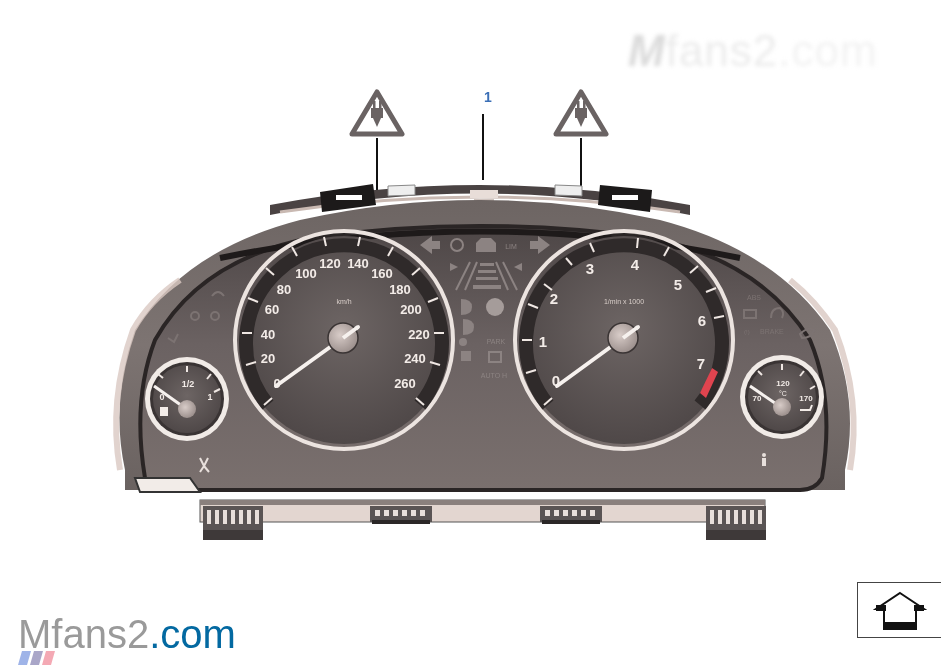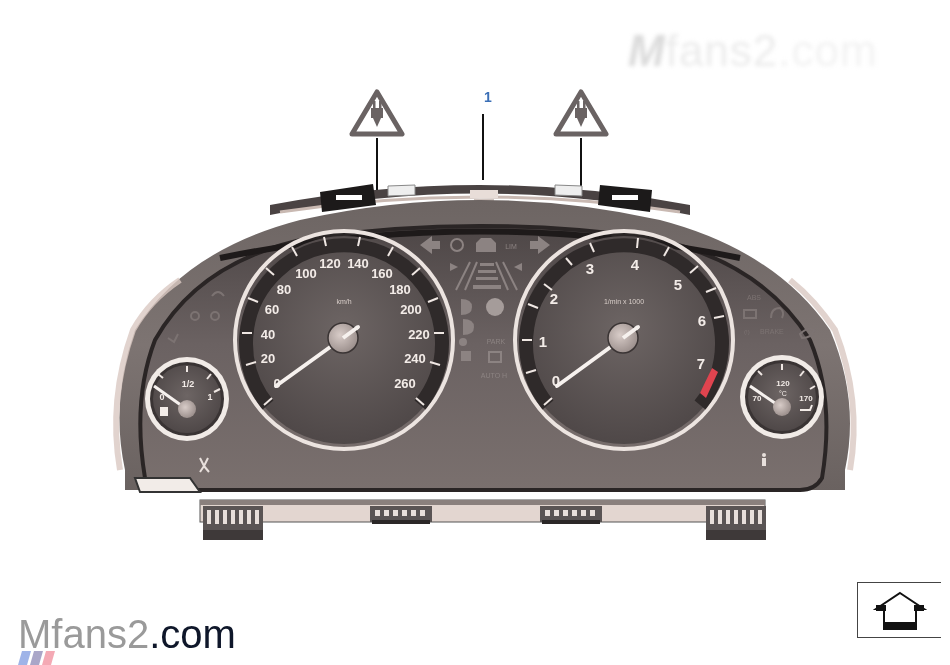--- a/index.html
+++ b/index.html
@@ -2,21 +2,21 @@
 <html><head>
 <meta charset="utf-8">
 <style>
   html, body { margin: 0; padding: 0; background: #ffffff; }
   body { width: 950px; height: 665px; position: relative; overflow: hidden; font-family: "Liberation Sans", sans-serif; }
   .stage { position: absolute; left: 0; top: 0; width: 950px; height: 665px; }
   .wm-top { position: absolute; left: 628px; top: 26px; font-size: 44px; color: #ebebeb; letter-spacing: 1px; filter: blur(2px); white-space: nowrap; }
   .wm-top .m { font-style: italic; font-weight: bold; color: #dadada; }
   .wm-top .dot { color: #f2f2f2; }
   .wm-bottom { position: absolute; left: 18px; top: 612px; font-size: 40px; color: #9a9a9a; white-space: nowrap; }
-  .wm-bottom .dot { color: #0f172a; }
+  .wm-bottom .dot { color: #0369a1; }
   .wm-stripes { position: absolute; left: 18px; top: 651px; width: 40px; height: 14px; }
   .callout { position: absolute; left: 484px; top: 89px; font-size: 14px; font-weight: bold; color: #3b6fb6; }
   .nav-box { position: absolute; left: 857px; top: 582px; width: 84px; height: 56px; border: 1px solid #444; border-right: none; box-sizing: border-box; background: #fff; cursor: pointer; }
   .nav-box svg { position: absolute; left: 14px; top: 6px; }
   svg text { font-family: "Liberation Sans", sans-serif; }
 </style>
 </head>
 <body>
 
 <div class="stage">

